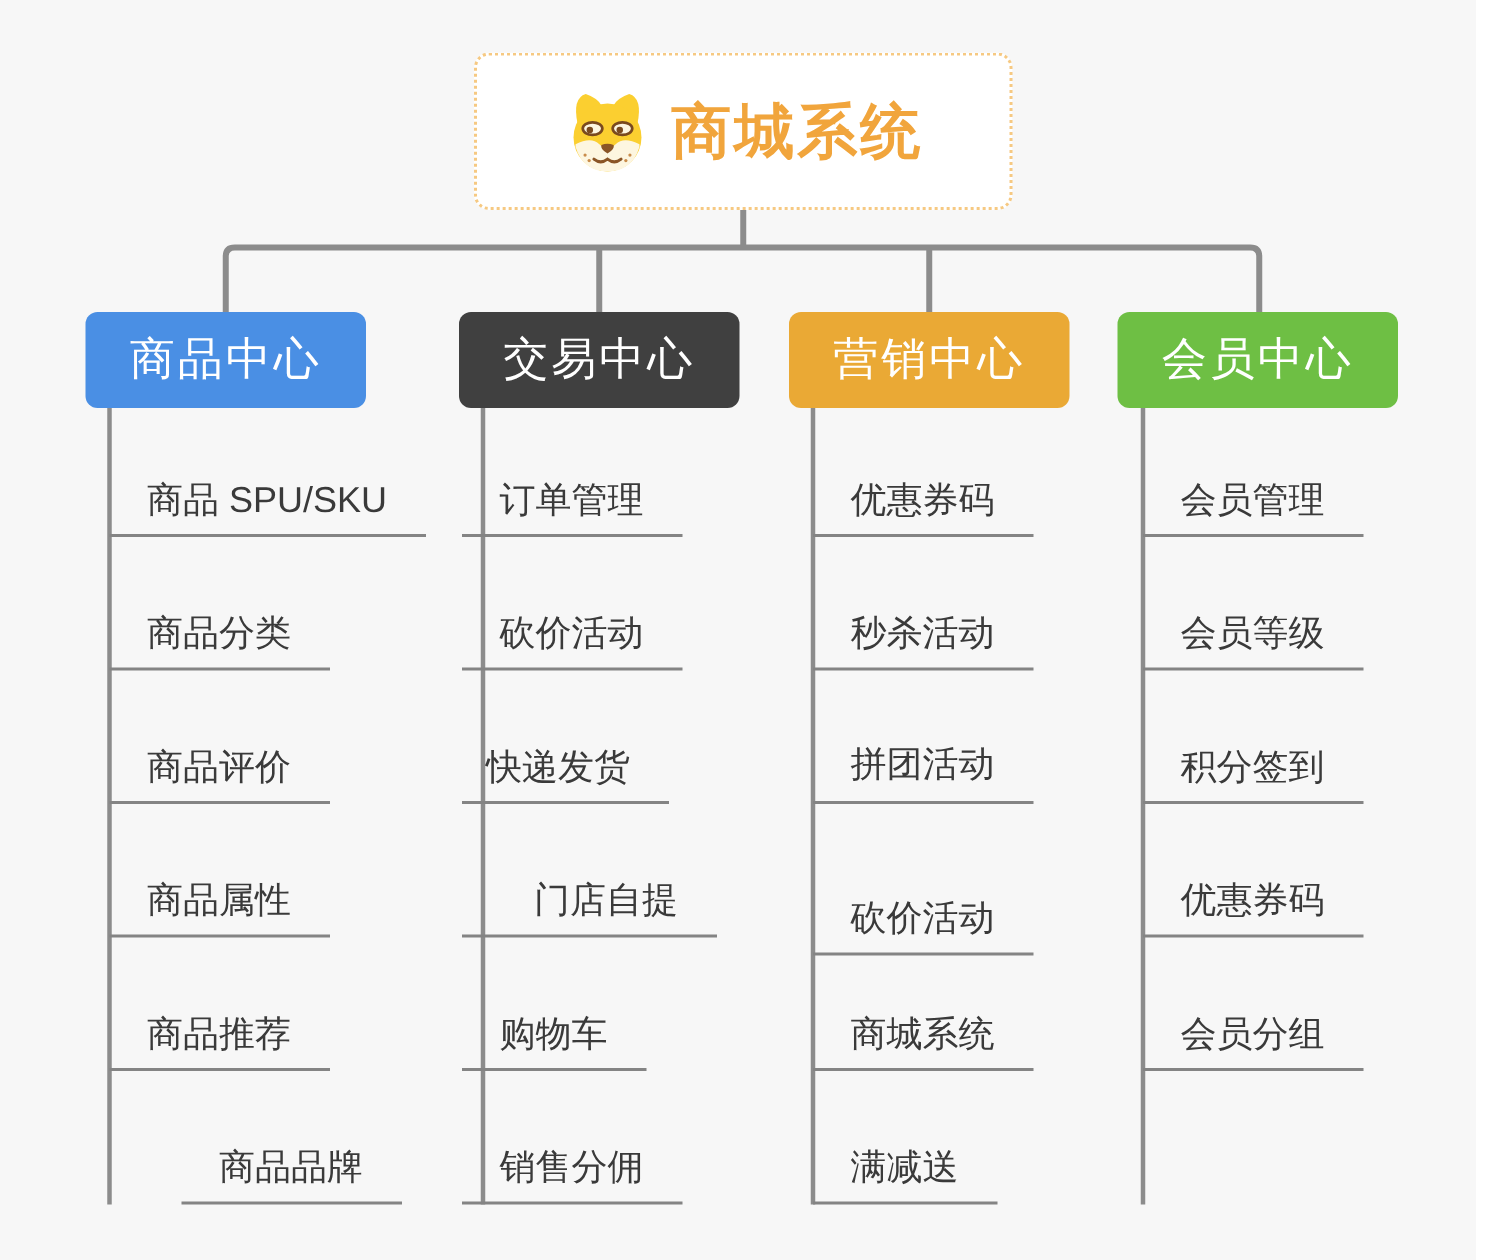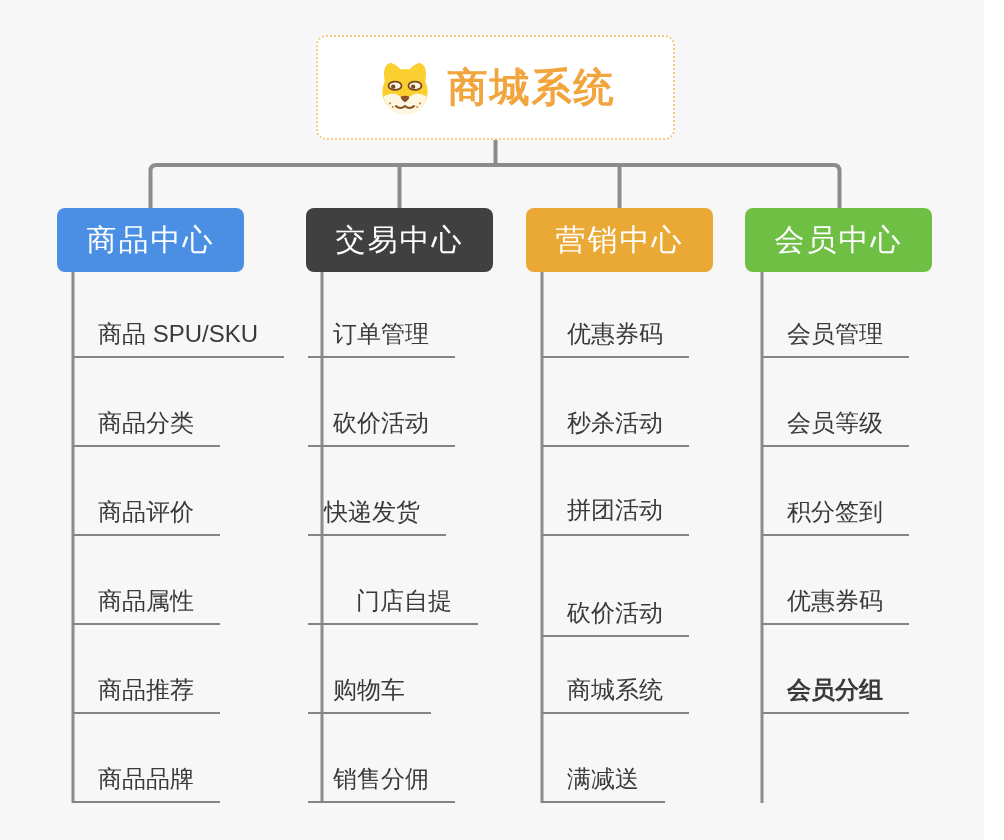--- a/index.html
+++ b/index.html
@@ -81,35 +81,35 @@
   <div class="branch b0" style="background-color: rgb(74, 143, 228);">商品中心</div>
   <div class="branch b1" style="background-color: #404040;">交易中心</div>
   <div class="branch b2" style="background-color: rgb(234, 169, 53);">营销中心</div>
   <div class="branch b3" style="background-color: rgb(110, 191, 68);">会员中心</div>
 
   <div class="child c0 r0" style="border-bottom-color: rgb(132, 132, 132);">商品 SPU/SKU</div>
   <div class="child c0 r1" style="border-bottom-color: rgb(132, 132, 132);">商品分类</div>
   <div class="child c0 r2" style="border-bottom-color: rgb(132, 132, 132);">商品评价</div>
   <div class="child c0 r3" style="border-bottom-color: rgb(132, 132, 132);">商品属性</div>
   <div class="child c0 r4" style="border-bottom-color: rgb(132, 132, 132);">商品推荐</div>
-  <div class="child c0 r5" style="border-bottom-color: rgb(132, 132, 132);">商品品牌</div>
+  <div class="child c0 r5" style="border-bottom-color: rgb(132, 132, 132); margin-left: 48px;">商品品牌</div>
 
   <div class="child c1 r0" style="border-bottom-color: rgb(132, 132, 132);">订单管理</div>
   <div class="child c1 r1" style="border-bottom-color: rgb(132, 132, 132);">砍价活动</div>
   <div class="child c1 r2" style="border-bottom-color: rgb(132, 132, 132); padding-left: 16px;">快递发货</div>
   <div class="child c1 r3" style="border-bottom-color: rgb(132, 132, 132); padding-left: 48px;">门店自提</div>
   <div class="child c1 r4" style="border-bottom-color: rgb(132, 132, 132);">购物车</div>
   <div class="child c1 r5" style="border-bottom-color: rgb(132, 132, 132);">销售分佣</div>
 
   <div class="child c2 r0" style="border-bottom-color: rgb(132, 132, 132);">优惠券码</div>
   <div class="child c2 r1" style="border-bottom-color: rgb(132, 132, 132);">秒杀活动</div>
   <div class="child c2 r2" style="border-bottom-color: rgb(132, 132, 132); font-family: Liberation Mono, monospace;">拼团活动</div>
   <div class="child c2 r3" style="border-bottom-color: rgb(132, 132, 132); margin-top: 12px;">砍价活动</div>
   <div class="child c2 r4" style="border-bottom-color: rgb(132, 132, 132);">商城系统</div>
   <div class="child c2 r5" style="border-bottom-color: rgb(132, 132, 132);">满减送</div>
 
   <div class="child c3 r0" style="border-bottom-color: rgb(132, 132, 132);">会员管理</div>
   <div class="child c3 r1" style="border-bottom-color: rgb(132, 132, 132);">会员等级</div>
   <div class="child c3 r2" style="border-bottom-color: rgb(132, 132, 132);">积分签到</div>
   <div class="child c3 r3" style="border-bottom-color: rgb(132, 132, 132);">优惠券码</div>
-  <div class="child c3 r4" style="border-bottom-color: rgb(132, 132, 132); font-weight: bold;">会员分组</div>
+  <div class="child c3 r4" style="border-bottom-color: rgb(132, 132, 132);">会员分组</div>
 
 </div>
 
 </body></html>

